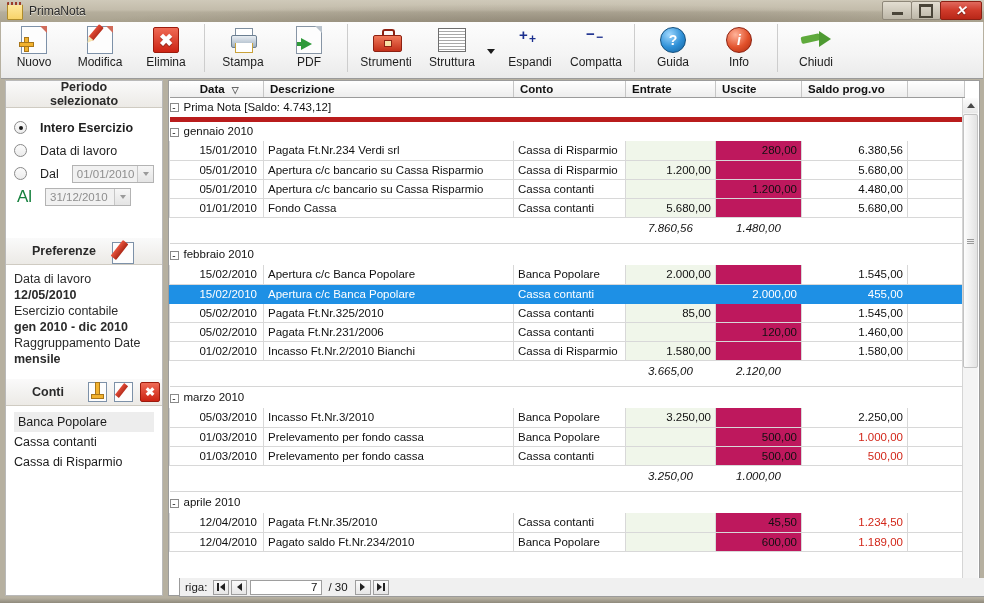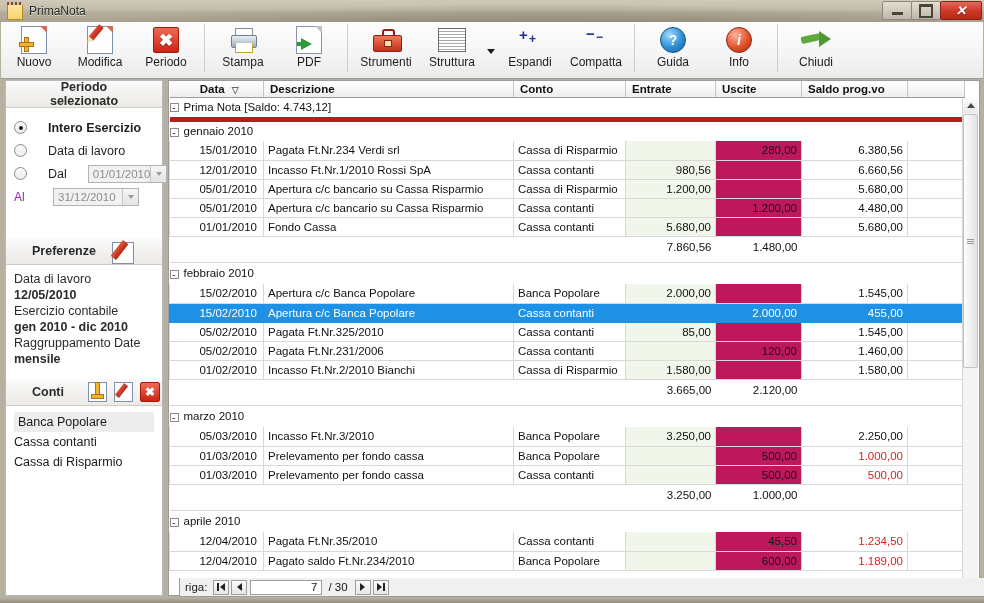--- a/index.html
+++ b/index.html
@@ -110,40 +110,40 @@
     background:#ffffff;border:1px solid #b9b9b9;box-sizing:border-box;
   }
   .sb-head{
     height:27px;display:flex;align-items:center;padding:0 26px;box-sizing:border-box;
     background:linear-gradient(180deg,#fafafa,#eceae6);
     border-bottom:1px solid #cfcbc2;
     font-weight:bold;font-size:12.5px;color:#2a2a2a;text-align:center;
   }
   .sb-head.withicons{justify-content:flex-start;gap:6px;}
   .sb-body{padding:8px 8px 6px 8px;}
-  .radio-row{display:flex;align-items:center;height:23px;gap:21px;}
+  .radio-row{display:flex;align-items:center;height:23px;gap:13px;}
   .radio{
     width:11px;height:11px;border-radius:50%;border:1px solid #8a8a8a;
     background:linear-gradient(180deg,#fbfbfb,#ececec);
     display:flex;align-items:center;justify-content:center;flex:0 0 auto;
   }
   .radio.on:after{content:"";width:4px;height:4px;border-radius:50%;background:#1a1a1a;}
   .radio-row .txt{font-size:12.5px;color:#1f1f1f;}
   .radio-row.sel .txt{font-weight:bold;}
   .datefield{
     width:86px;height:18px;border:1px solid #b3b3b3;background:#f1f1f1;
     display:flex;align-items:center;justify-content:space-between;
     padding:0 0 0 4px;box-sizing:border-box;color:#8e8e8e;font-size:11.5px;
   }
   .datefield .dd{
     width:15px;height:16px;border-left:1px solid #c6c6c6;background:linear-gradient(180deg,#f6f6f6,#e4e4e4);
     display:flex;align-items:center;justify-content:center;
   }
   .datefield .dd b{display:block;width:0;height:0;border-left:3px solid transparent;border-right:3px solid transparent;border-top:4px solid #9a9a9a;}
-  .lbl-al{font-size:12px;color:#a21caf;width:18px;text-align:left;}
+  .lbl-al{font-size:17px;color:#15803d;width:18px;text-align:right;}
   .pref-text{padding:6px 8px 2px 8px;line-height:16px;color:#2b2b2b;font-size:12.5px;}
   .pref-text .b{font-weight:bold;}
   .conti-list{padding:6px 0 0 0;}
   .conti-item{height:20px;display:flex;align-items:center;padding:0 8px;font-size:12.5px;color:#1a1a1a;}
   .conti-item.hl{background:#ededed;width:132px;margin:0 8px;padding:0 4px;}
   .mini-doc{position:relative;width:17px;height:18px;background:#fdfdfd;border:1px solid #7d91a8;}
   .mini-doc:after{content:"";position:absolute;right:-1px;top:-1px;border-left:5px solid transparent;border-top:5px solid #d06b5a;}
   .mini-plus:before,.mini-plus:after{content:"";position:absolute;background:#f2b22e;border:1px solid #a8761a;}
   .mini-plus:before{left:2px;bottom:2px;width:11px;height:3px;}
   .mini-plus:after{left:6px;bottom:-2px;width:3px;height:11px;}
@@ -181,21 +181,21 @@
     line-height:7px;text-align:center;font-size:10px;color:#333;vertical-align:middle;
     margin-right:5px;box-sizing:border-box;
   }
   tr.datarow td{border:1px solid #d8d8d8;border-top:none;}
   tr.datarow td.dt{text-align:right;padding-right:6px;}
   tr.datarow td.ent{background:#f0f6ea;text-align:right;}
   tr.datarow td.usc{background:#be185d;text-align:right;}
   tr.datarow td.sal{text-align:right;}
   tr.datarow td.neg{color:#d2271a;}
   tr.datarow.sel td{background:#1e90e5 !important;color:#fff;border-color:#1e90e5;}
-  tr.totrow td{border:none;text-align:right;height:22px;color:#111;}
+  tr.totrow td{border:none;text-align:center;height:22px;color:#111;font-style:italic;}
   tr.grpend td{border:none;border-bottom:1px solid #d6d6d6;height:4px;}
   .indent2{padding-left:10px;}
 
   
   .vsb{position:absolute;right:1px;top:17px;width:15px;bottom:1px;background:#f4f4f4;border-left:1px solid #d5d5d5;}
   .vsb .arrow{width:15px;height:15px;background:linear-gradient(180deg,#fcfcfc,#e8e8e8);display:flex;align-items:center;justify-content:center;}
   .vsb .arrow.up{position:absolute;top:0;} .vsb .arrow.dn{position:absolute;bottom:0;}
   .vsb .arrow b{display:block;width:0;height:0;border-left:4px solid transparent;border-right:4px solid transparent;}
   .vsb .arrow.up b{border-bottom:5px solid #4a4a4a;} .vsb .arrow.dn b{border-top:5px solid #4a4a4a;}
   .vsb .thumb{
@@ -270,21 +270,21 @@
       </div>
       <div class="lb">Modifica</div>
     </div>
 
     <div class="tbtn">
       <div class="ic">
         <div class="ic-xbox">
             <b>✖</b>
           </div>
       </div>
-      <div class="lb">Periodo</div>
+      <div class="lb">Elimina</div>
     </div>
 
     <div class="tsep"></div>
 
     <div class="tbtn">
       <div class="ic">
         <div class="ic-print">
             <div class="ptop"></div>
             <div class="pbody"></div>
             <div class="pout"></div>
@@ -491,29 +491,20 @@
         <tr class="datarow">
           <td class="dt">15/01/2010</td>
           <td>Pagata Ft.Nr.234 Verdi srl</td>
           <td>Cassa di Risparmio</td>
           <td class="ent"></td>
           <td class="usc">280,00</td>
           <td class="sal">6.380,56</td>
           <td></td>
         </tr>
         <tr class="datarow">
-          <td class="dt">12/01/2010</td>
-          <td>Incasso Ft.Nr.1/2010 Rossi SpA</td>
-          <td>Cassa contanti</td>
-          <td class="ent">980,56</td>
-          <td class="usc"></td>
-          <td class="sal">6.660,56</td>
-          <td></td>
-        </tr>
-        <tr class="datarow">
           <td class="dt">05/01/2010</td>
           <td>Apertura c/c bancario su Cassa Risparmio</td>
           <td>Cassa di Risparmio</td>
           <td class="ent">1.200,00</td>
           <td class="usc"></td>
           <td class="sal">5.680,00</td>
           <td></td>
         </tr>
         <tr class="datarow">
           <td class="dt">05/01/2010</td>

